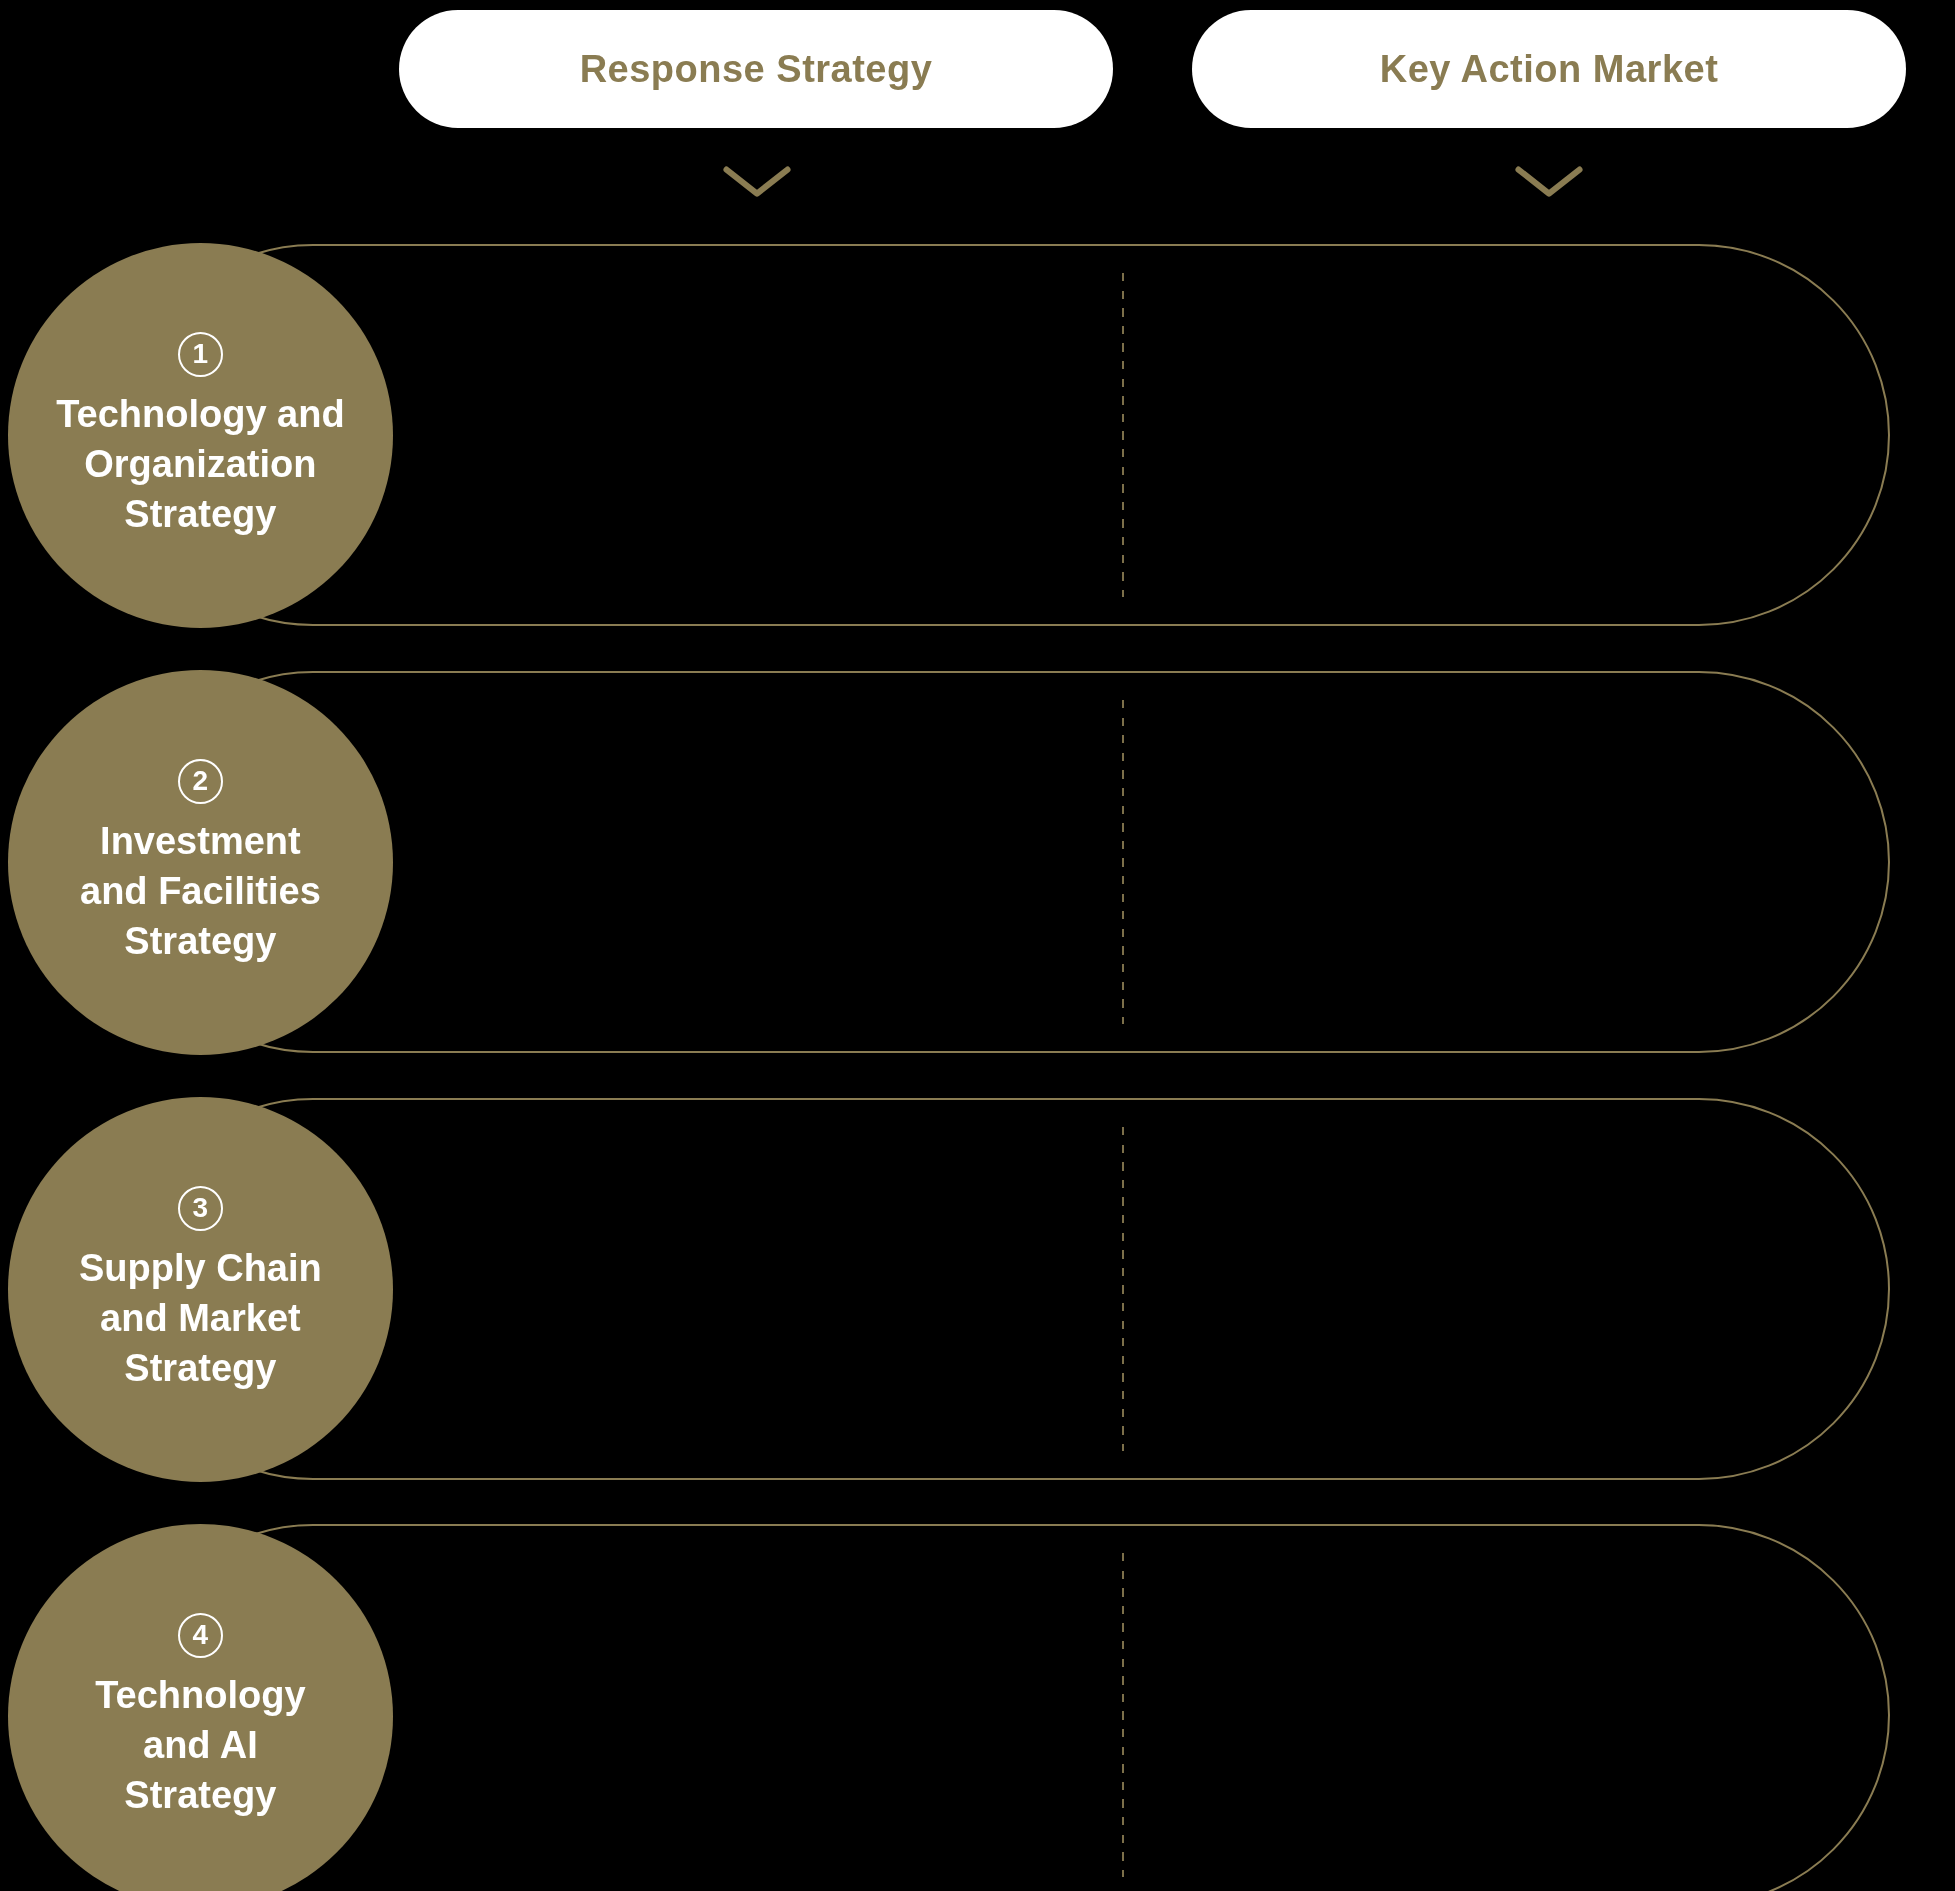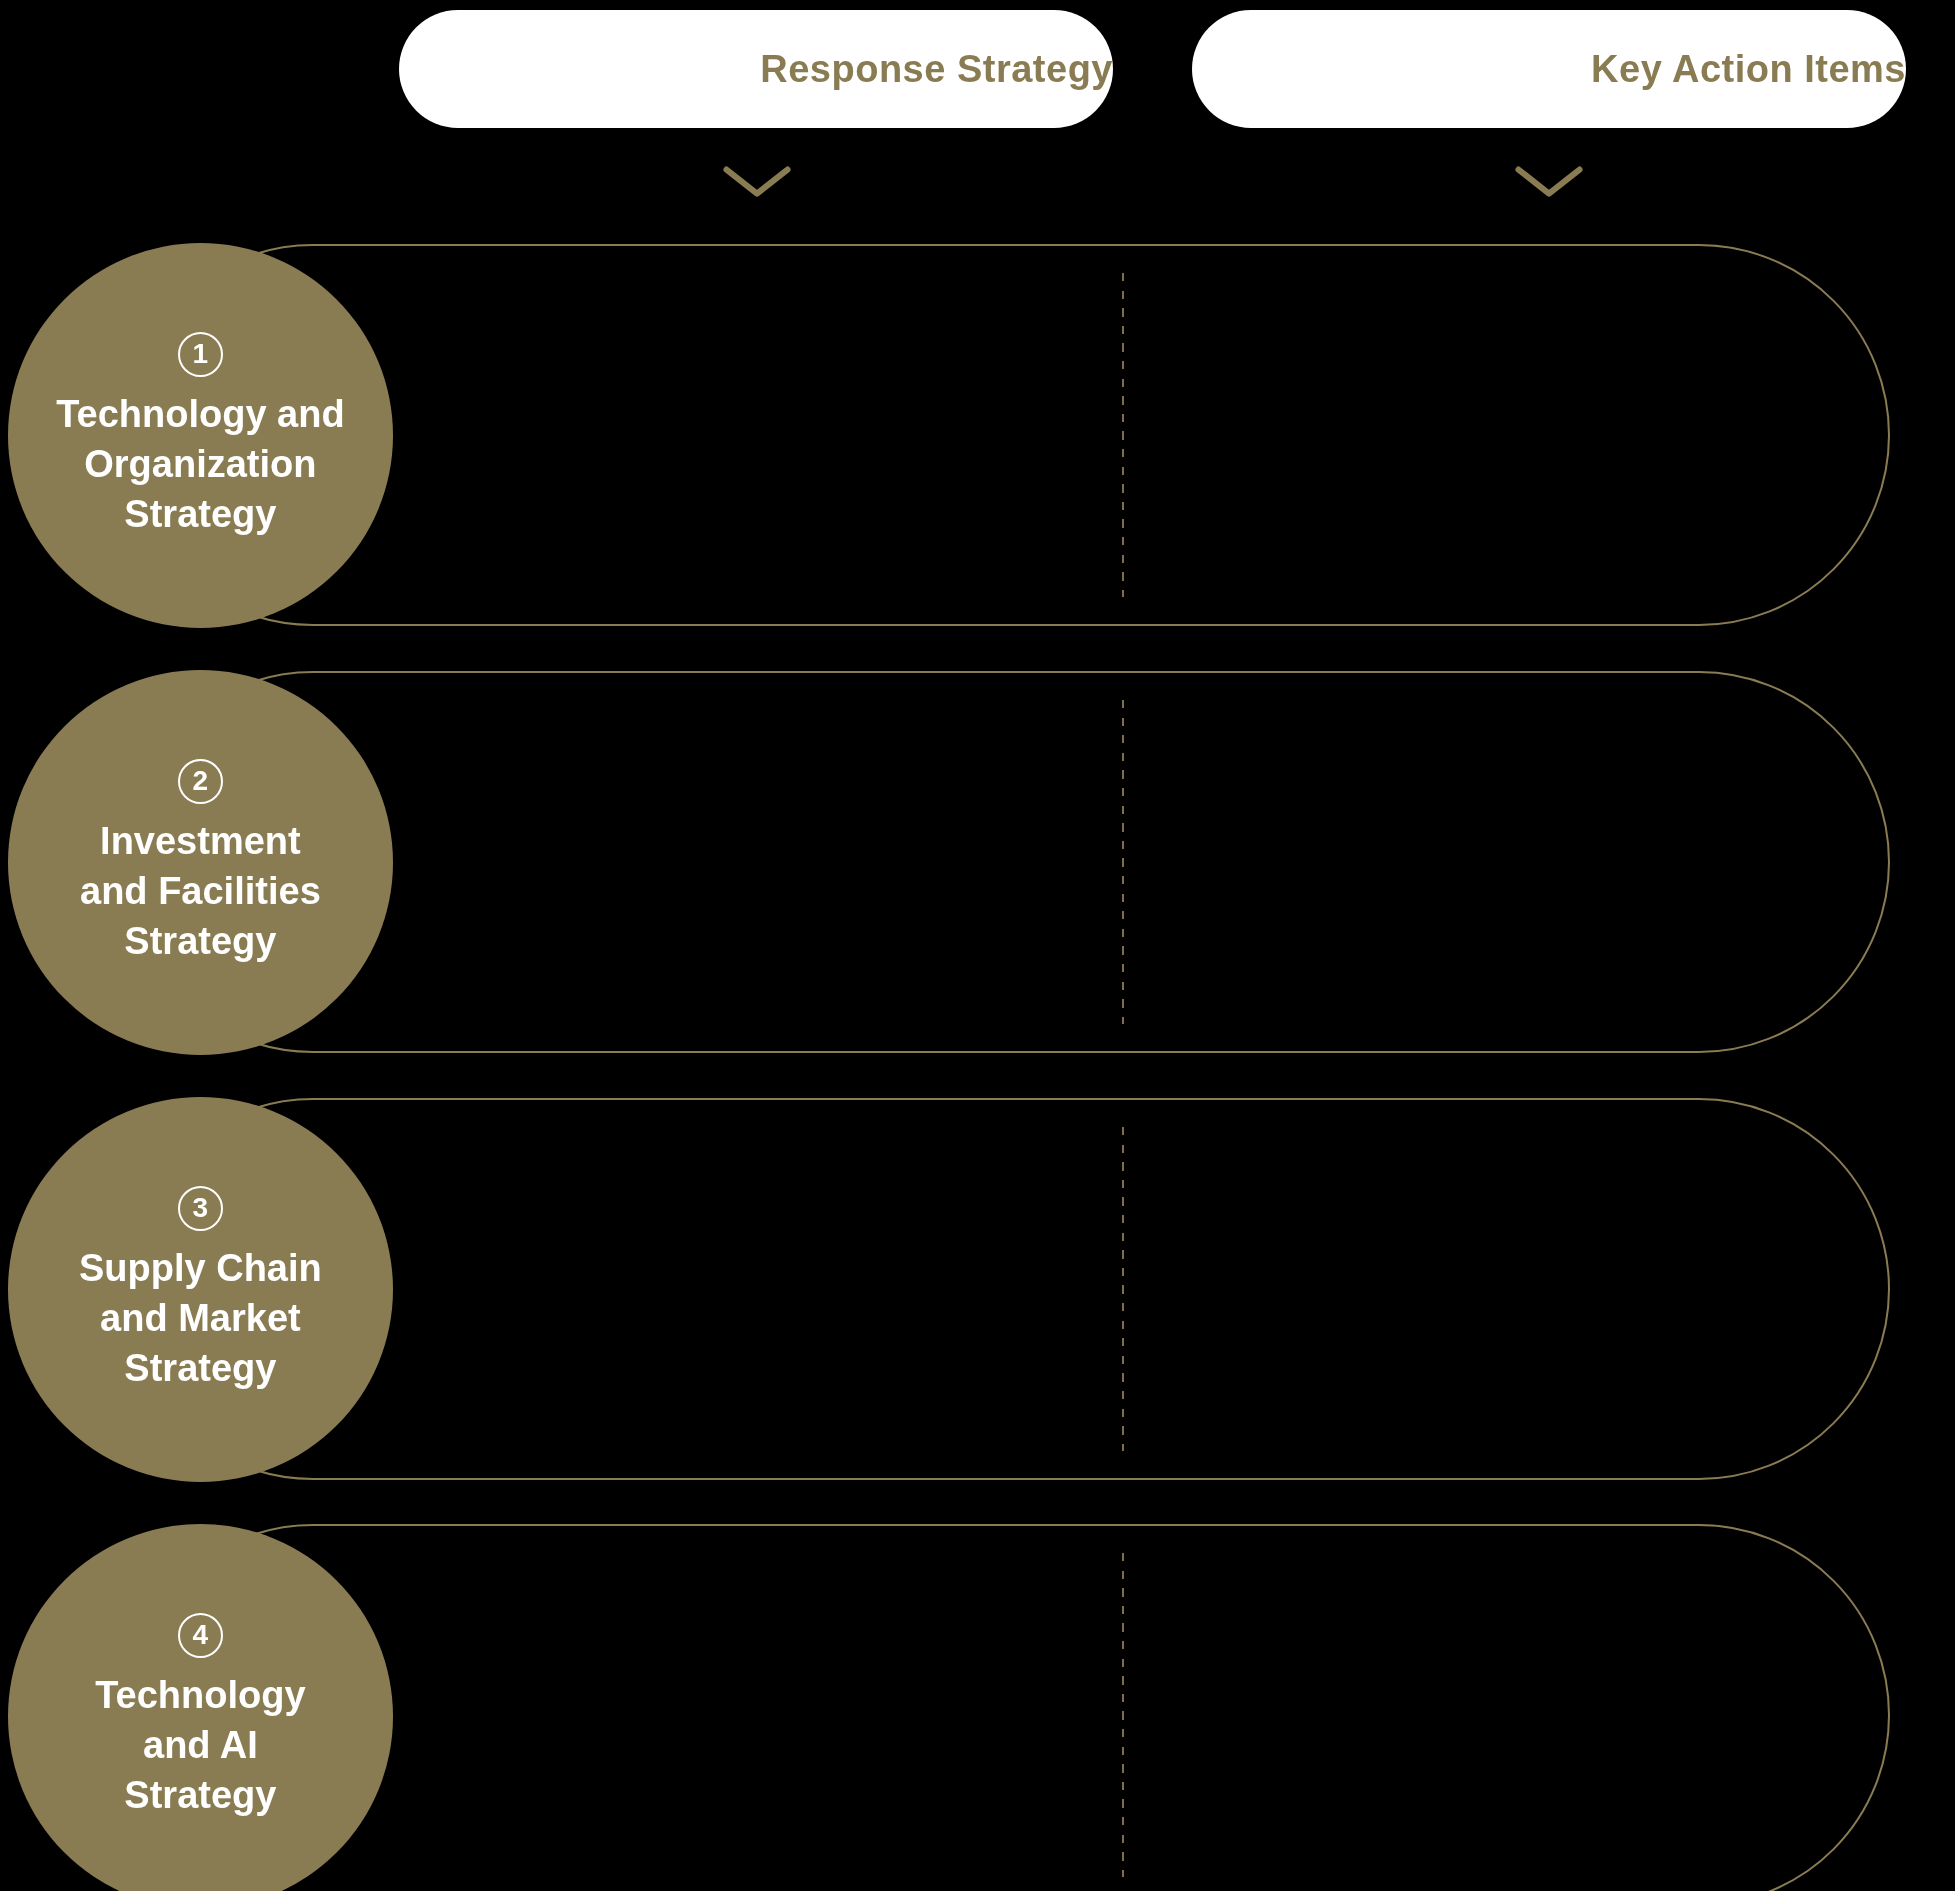--- a/index.html
+++ b/index.html
@@ -13,21 +13,21 @@
   body{
     width:1955px;height:1891px;overflow:hidden;
     font-family:"Liberation Sans","DejaVu Sans",sans-serif;
   }
   .canvas{position:relative;width:1955px;height:1891px;background:var(--background);overflow:hidden;}
 
   
   .pill{
     position:absolute;top:10.2px;width:714px;height:118px;
     background:var(--pill-bg);border-radius:59px;
-    display:flex;align-items:center;justify-content:flex-end;
+    display:flex;align-items:center;justify-content:center;
     color:var(--accent);font-size:38px;font-weight:700;letter-spacing:0.5px;
   }
   .pill.left{left:399px;}
   .pill.right{left:1192px;}
 
   
   .chevron{position:absolute;top:163px;width:74px;height:39px;}
   .chevron path{stroke:var(--accent);stroke-width:13;fill:none;stroke-linecap:round;stroke-linejoin:round;}
   .chevron.c1{left:720px;}
   .chevron.c2{left:1512px;}
@@ -71,21 +71,21 @@
 </style>
 </head>
 <body>
 
 <div class="canvas">
 
   <div class="pill left">
     <span>Response Strategy</span>
   </div>
   <div class="pill right">
-    <span>Key Action Items</span>
+    <span>Key Action Market</span>
   </div>
 
   <svg class="chevron c1" viewBox="0 0 160 84" aria-hidden="true">
     <path d="M14 14 L80 66 L146 14"></path>
   </svg>
   <svg class="chevron c2" viewBox="0 0 160 84" aria-hidden="true">
     <path d="M14 14 L80 66 L146 14"></path>
   </svg>
 
   <div class="row r1">

